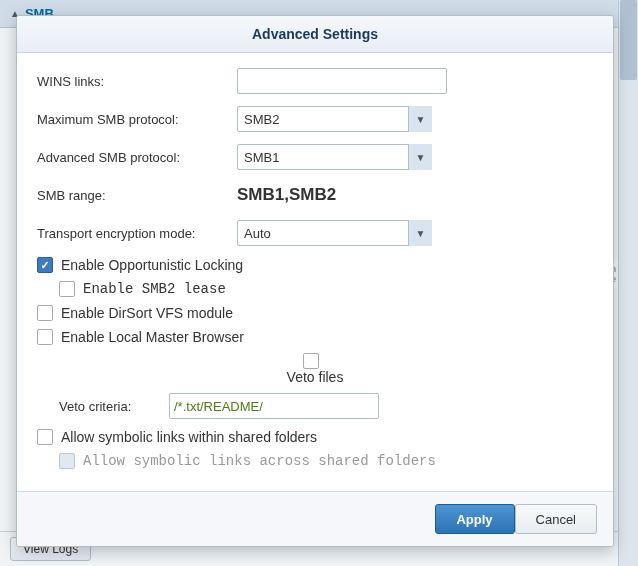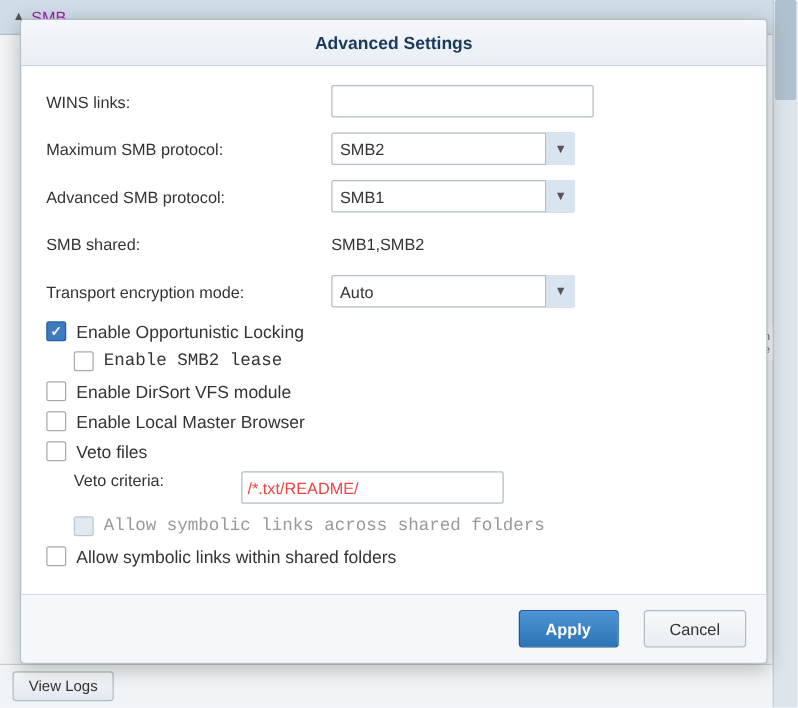--- a/index.html
+++ b/index.html
@@ -31,22 +31,22 @@
       align-items: center;
       padding-left: 10px;
     }
     .top-bar-chevron {
       font-size: 10px;
       color: #555;
       margin-right: 5px;
     }
     .top-bar-title {
       font-size: 13px;
-      font-weight: normal;
-      color: #a21caf;
+      font-weight: bold;
+      color: #0369a1;
     }
 
     
     .scrollbar {
       position: absolute;
       top: 0; right: 0;
       width: 20px;
       height: 566px;
       background: #dde5ec;
       border-left: 1px solid #b8c8d8;
@@ -109,21 +109,20 @@
       min-height: 28px;
     }
     .form-label {
       width: 200px;
       flex-shrink: 0;
       color: #333;
       font-size: 13px;
     }
     .form-control {
       flex: 1;
-      margin-left: 28px;
     }
 
     
     .text-input {
       width: 210px;
       height: 26px;
       border: 1px solid #b0bec5;
       border-radius: 2px;
       background: #fff;
       padding: 0 4px;
@@ -161,21 +160,22 @@
       align-items: center;
       justify-content: center;
       pointer-events: none;
       font-size: 10px;
       color: #555;
     }
 
     
     .static-value {
       color: #333;
-      font-size: 13px;
+      font-size: 17px;
+      font-weight: bold;
     }
 
     
     .checkbox-row {
       display: flex;
       align-items: center;
       margin-bottom: 8px;
     }
     .checkbox-row.indent1 {
       padding-left: 22px;
@@ -226,51 +226,52 @@
       margin-bottom: 10px;
       margin-top: -2px;
       padding-left: 22px;
     }
 
     
     .veto-row {
       display: flex;
       align-items: center;
       margin-bottom: 8px;
+      flex-direction: column;
     }
     .veto-criteria-row {
       display: flex;
+      align-items: center;
       margin-bottom: 10px;
       padding-left: 22px;
-      gap: 24px;
     }
     .veto-criteria-label {
       width: 110px;
       flex-shrink: 0;
       font-size: 13px;
       color: #333;
     }
     .veto-input {
       width: 210px;
       height: 26px;
       border: 1px solid #b0bec5;
       border-radius: 2px;
       background: #fff;
       padding: 0 4px;
       font-size: 13px;
-      color: #ef4444;
+      color: #4d7c0f;
     }
 
     
     .dialog-footer {
       border-top: 1px solid #d0dce8;
       padding: 12px 16px;
       display: flex;
       justify-content: flex-end;
-      gap: 20px;
+      gap: 0;
       background: #f5f7fa;
       border-radius: 0 0 3px 3px;
     }
 
     .btn {
       height: 30px;
       padding: 0 20px;
       border-radius: 3px;
       font-size: 13px;
       cursor: pointer;
@@ -369,21 +370,21 @@
             <option>SMB1</option>
             <option>SMB2</option>
             <option>SMB3</option>
           </select>
           <div class="select-arrow">▼</div>
         </div>
       </div>
     </div>
 
     <div class="form-row">
-      <span class="form-label">SMB shared:</span>
+      <span class="form-label">SMB range:</span>
       <div class="form-control">
         <span class="static-value">SMB1,SMB2</span>
       </div>
     </div>
 
     <div class="form-row">
       <span class="form-label">Transport encryption mode:</span>
       <div class="form-control">
         <div class="select-wrapper">
           <select class="select-box">
@@ -421,28 +422,28 @@
     <div class="veto-row">
       <div class="cb-box" style="margin-right:8px;"></div>
       <span class="cb-label">Veto files</span>
     </div>
 
     <div class="veto-criteria-row">
       <span class="veto-criteria-label">Veto criteria:</span>
       <input type="text" class="veto-input" value="/*.txt/README/" style="">
     </div>
 
+    <div class="checkbox-row">
+      <div class="cb-box"></div>
+      <span class="cb-label">Allow symbolic links within shared folders</span>
+    </div>
+
     <div class="checkbox-row indent1">
       <div class="cb-box disabled"></div>
       <span class="cb-label disabled">Allow symbolic links across shared folders</span>
-    </div>
-
-    <div class="checkbox-row">
-      <div class="cb-box"></div>
-      <span class="cb-label">Allow symbolic links within shared folders</span>
     </div>
 
   </div>
 
   <div class="dialog-footer">
     <button class="btn btn-primary">Apply</button>
     <button class="btn btn-secondary">Cancel</button>
   </div>
 </div>
 

